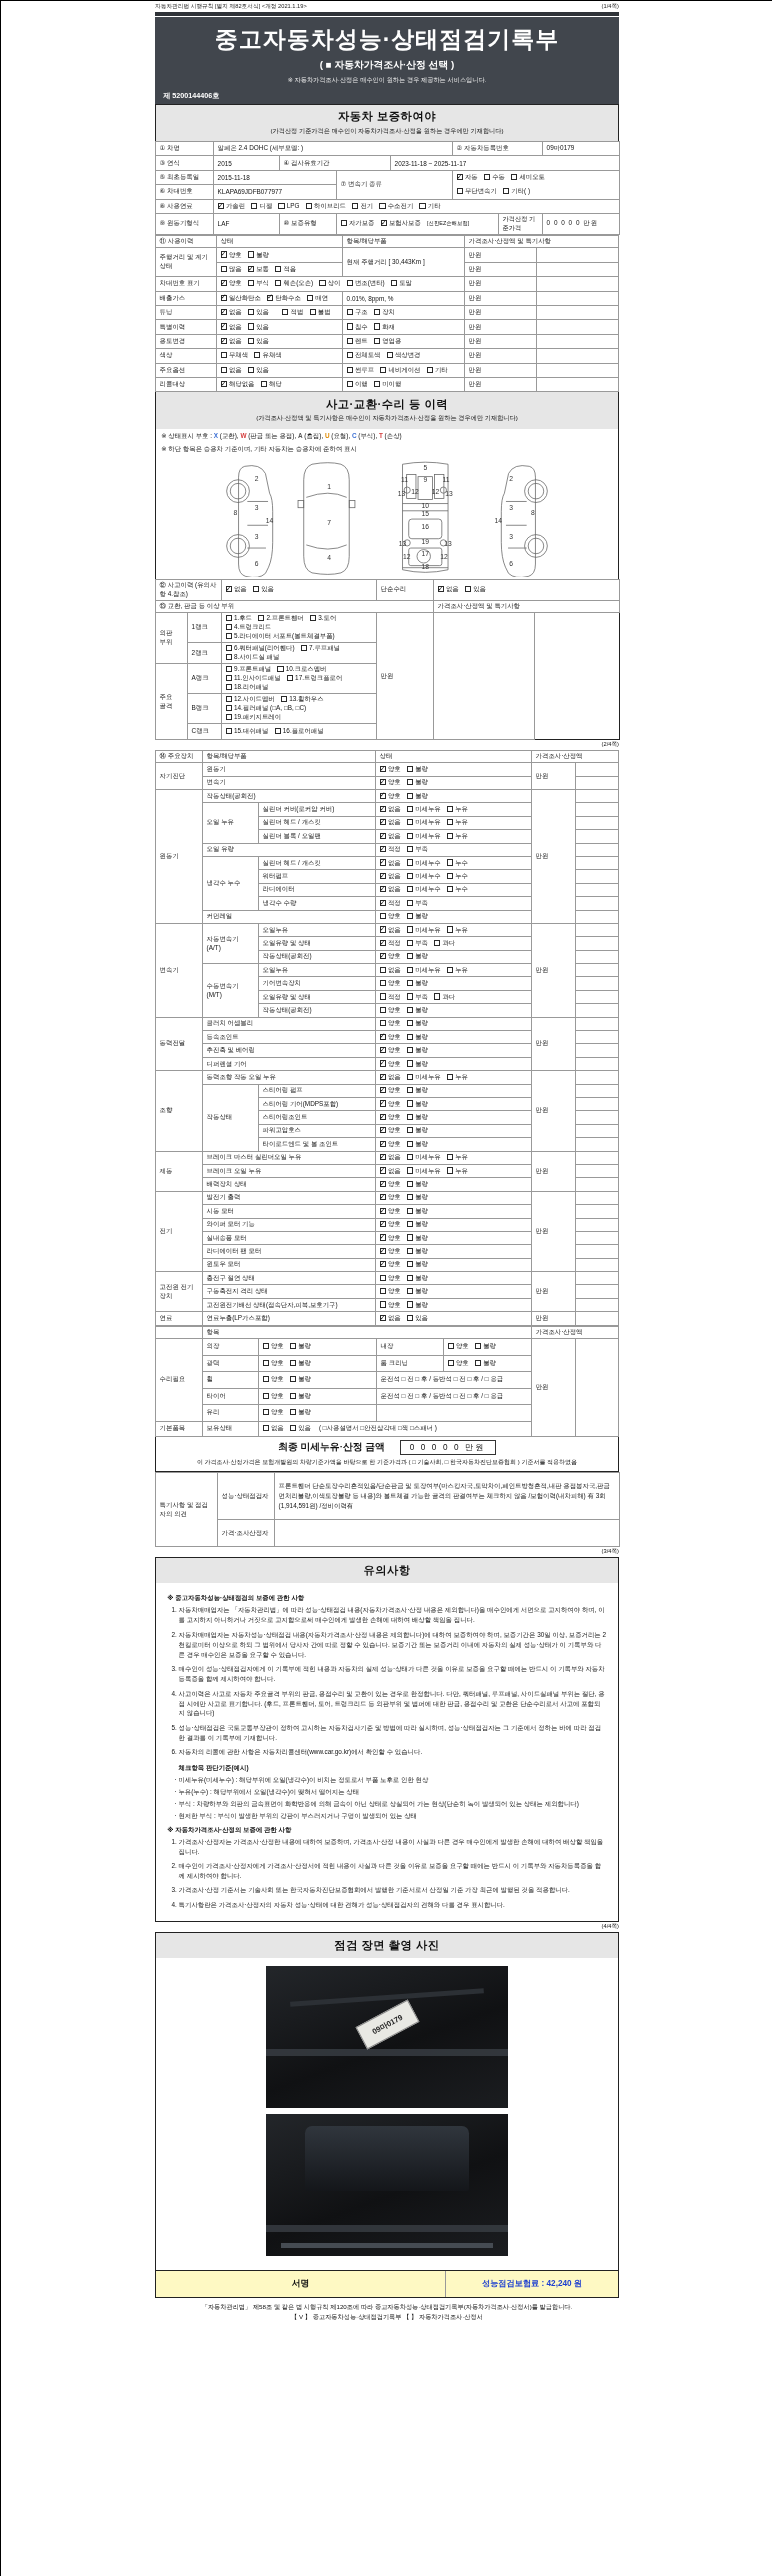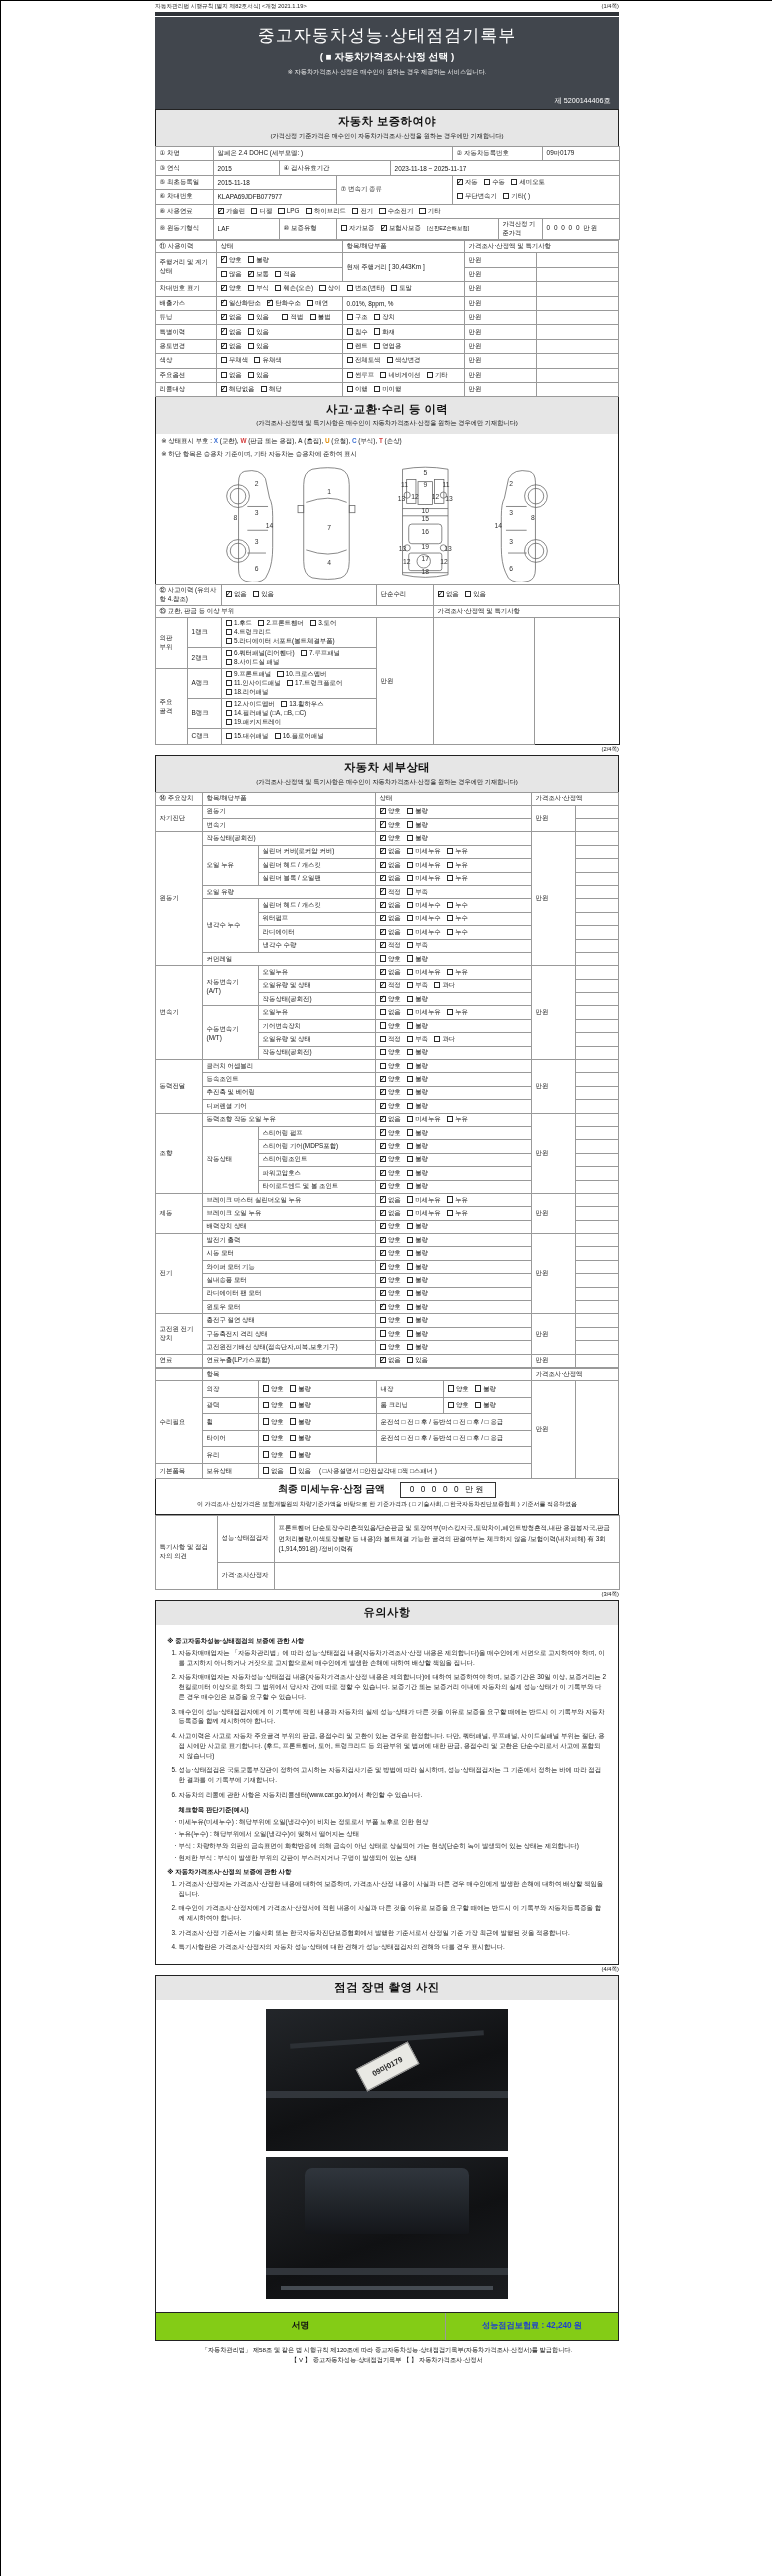--- a/index.html
+++ b/index.html
@@ -3,24 +3,24 @@
 <meta charset="utf-8">
 <style>
   html,body{margin:0;padding:0;background:#fff;}
   body{width:773px;height:2576px;font-family:"Liberation Sans","DejaVu Sans",sans-serif;color:#111;}
   .canvas{width:772px;height:2575px;border:0.5px solid #000;overflow:hidden;background:#fff;}
   .pagehead{width:464px;margin:2.1px auto 1px auto;display:flex;justify-content:space-between;font-size:5.7px;color:#222;}
   .doc{width:464px;margin:0 auto;}
   .rule{height:3.6px;background:#2f3338;}
   .rule-gap{height:1.5px;background:#fff;}
   .titleband{background:#41464d;color:#fff;text-align:center;padding:7.2px 8.2px 3.1px 8.2px;}
-  .titleband .t1{font-size:17px;font-weight:normal;letter-spacing:1px;}
+  .titleband .t1{font-size:23px;font-weight:bold;letter-spacing:1px;}
   .titleband .t2{font-size:9.8px;font-weight:bold;margin-top:4.1px;}
   .titleband .t3{font-size:6.2px;margin-top:3.1px;color:#eee;}
-  .titleband .repno{text-align:right;font-size:7.2px;font-weight:normal;margin-top:19px;}
+  .titleband .repno{text-align:left;font-size:7.2px;font-weight:bold;margin-top:6px;}
   .secband{background:#e6e6e6;border:1px solid #222;border-bottom:none;text-align:center;padding:4.6px 5.2px 5.2px 5.2px;}
   .secband .st{font-size:11.3px;font-weight:bold;letter-spacing:0.5px;}
   .secband .sn{font-size:6.2px;margin-top:2.6px;}
   table.f{border-collapse:collapse;width:464px;table-layout:fixed;}
   table.f td,table.f th{border:0.5px solid #999;font-size:6.4px;padding:1px 3.6px;vertical-align:middle;background:#fff;text-align:left;font-weight:normal;}
   table.f{border:1px solid #222;}
   td.lab{background:#f7f7f7;}
   td.ctr{text-align:center;}
   td.hd{background:#fbfbfb;}
   .cb{display:inline-block;width:6.2px;height:6.2px;border:1px solid #2a2a2a;background:#fff;vertical-align:-1px;margin-right:2.1px;position:relative;box-sizing:border-box;}
@@ -45,21 +45,21 @@
   .finalband .ft{font-size:9.8px;font-weight:bold;margin-right:12.4px;}
   .finalband .fv{border:0.8px solid #333;padding:2.1px 9.3px;font-size:8.2px;letter-spacing:2.1px;}
   .finalband .fn{font-size:6px;margin-top:3.6px;}
   .photoswrap{border:1px solid #222;border-top:none;padding:8.2px 0 7.2px 0;text-align:center;background:#fff;}
   .photo{width:242px;height:142px;margin:0 auto 6.2px auto;background:linear-gradient(160deg,#23262a 0%,#101113 55%,#1b1d20 100%);position:relative;overflow:hidden;}
   .photo .beam{position:absolute;left:0;top:58%;width:100%;height:7.2px;background:#3a3f45;opacity:.8;}
   .photo .beam2{position:absolute;left:10%;top:20%;width:80%;height:5.2px;background:#2c3035;transform:rotate(-4deg);}
   .photo .plate{position:absolute;left:38%;top:32%;width:57px;height:23px;background:#e9e9e4;transform:rotate(-28deg);border:1px solid #888;font-size:7.7px;font-weight:bold;color:#222;display:flex;align-items:center;justify-content:center;}
   .photo .carbody{position:absolute;left:16%;top:8%;width:68%;height:46%;background:linear-gradient(180deg,#30363d,#14161a);border-radius:7.2px 7.2px 2.1px 2.1px;}
   .photo .lift{position:absolute;left:6%;bottom:6%;width:88%;height:4.6px;background:#454b52;}
-  .signrow{display:flex;border:1px solid #222;border-top:none;background:#84cc16;}
+  .signrow{display:flex;border:1px solid #222;border-top:none;background:#fef9c3;}
   .signrow .slab{flex:0 0 289px;border-right:0.5px solid #999;text-align:center;font-size:8.8px;font-weight:bold;padding:7.2px 0;}
   .signrow .fee{flex:1;text-align:center;padding:7.2px 0;font-size:8.2px;font-weight:bold;color:#1d3fd0;}
   .footer{width:464px;margin:4.1px auto 0 auto;text-align:center;font-size:6.2px;line-height:1.6;}
   svg text{font-family:"Liberation Sans","DejaVu Sans",sans-serif;}
 </style>
 </head>
 <body>
 
 <div class="canvas">
 
@@ -352,24 +352,20 @@
           </tr>
           <tr style="height:15.5px">
             <td class="lab ctr">C랭크</td>
             <td><span class="opt"><span class="cb"></span>15.대쉬패널</span><span class="opt"><span class="cb"></span>16.플로어패널</span></td>
           </tr>
         </tbody>
     </table>
 
     <div class="marker">(2/4쪽)</div>
 
-    <div class="secband">
-      <div class="st">자동차 세부상태</div>
-      <div class="sn">(가격조사·산정액 및 특기사항은 매수인이 자동차가격조사·산정을 원하는 경우에만 기재합니다)</div>
-    </div>
     <table class="f" style="border-top:none">
       <colgroup>
           <col style="width:47px">
           <col style="width:56px">
           <col style="width:117px">
           <col style="width:156px">
           <col style="width:44px">
           <col style="width:43px">
         </colgroup>
       <thead>

